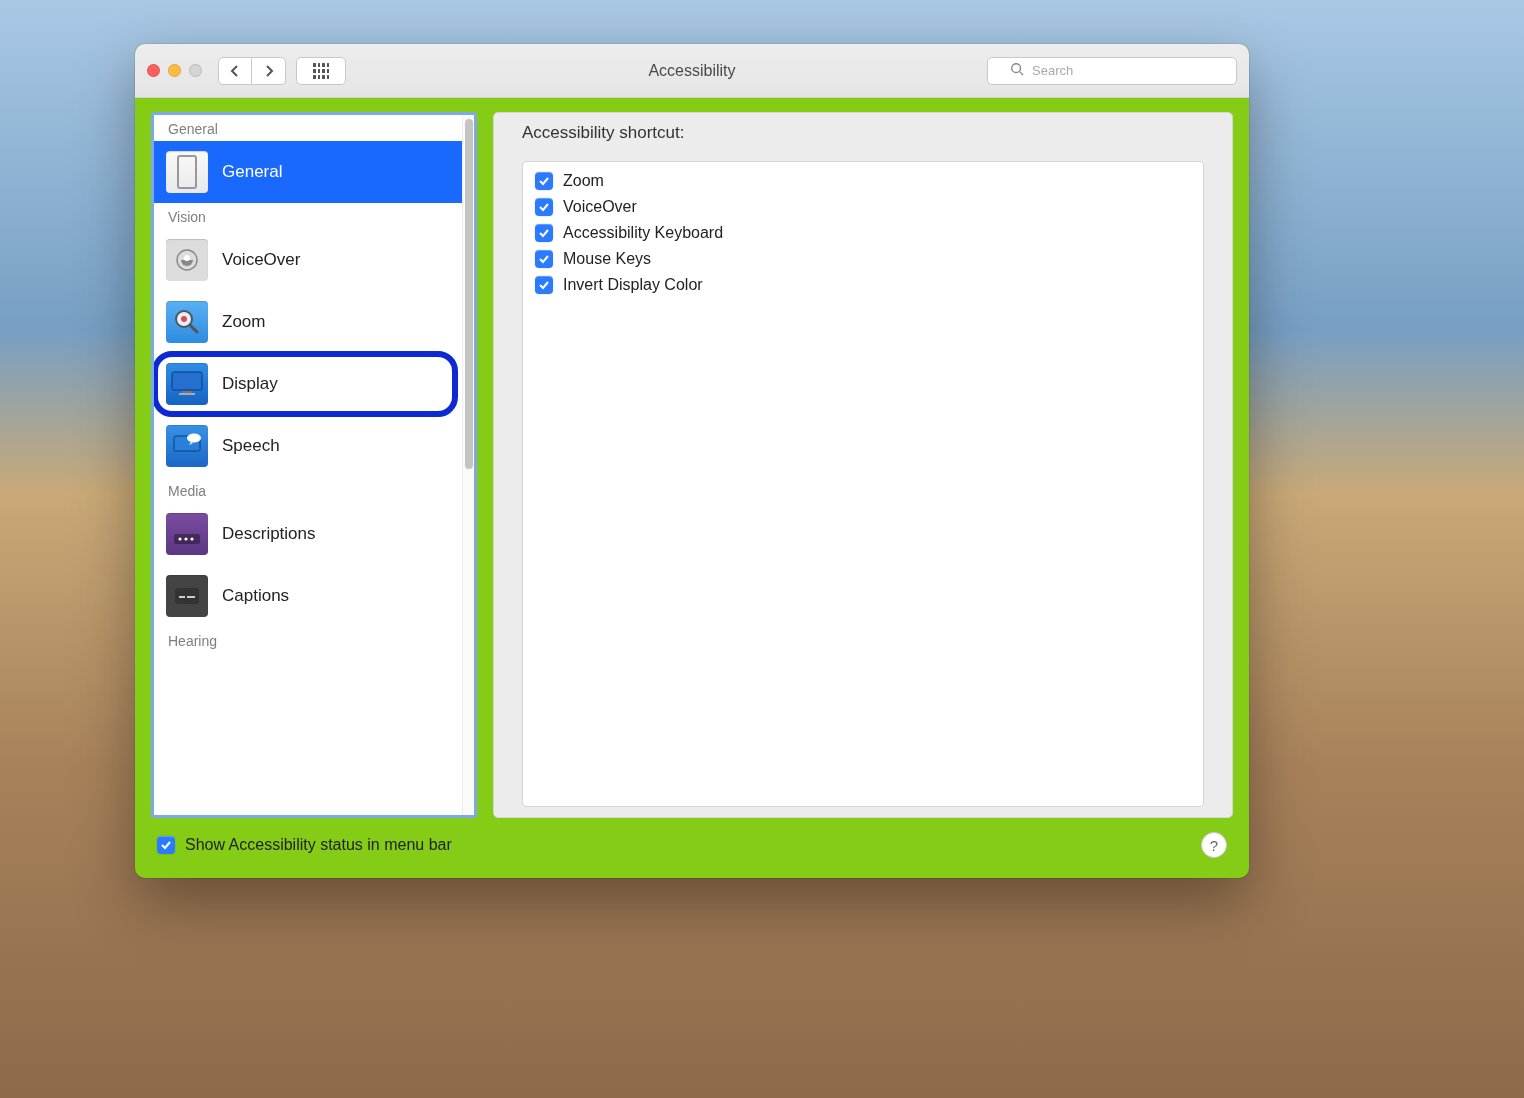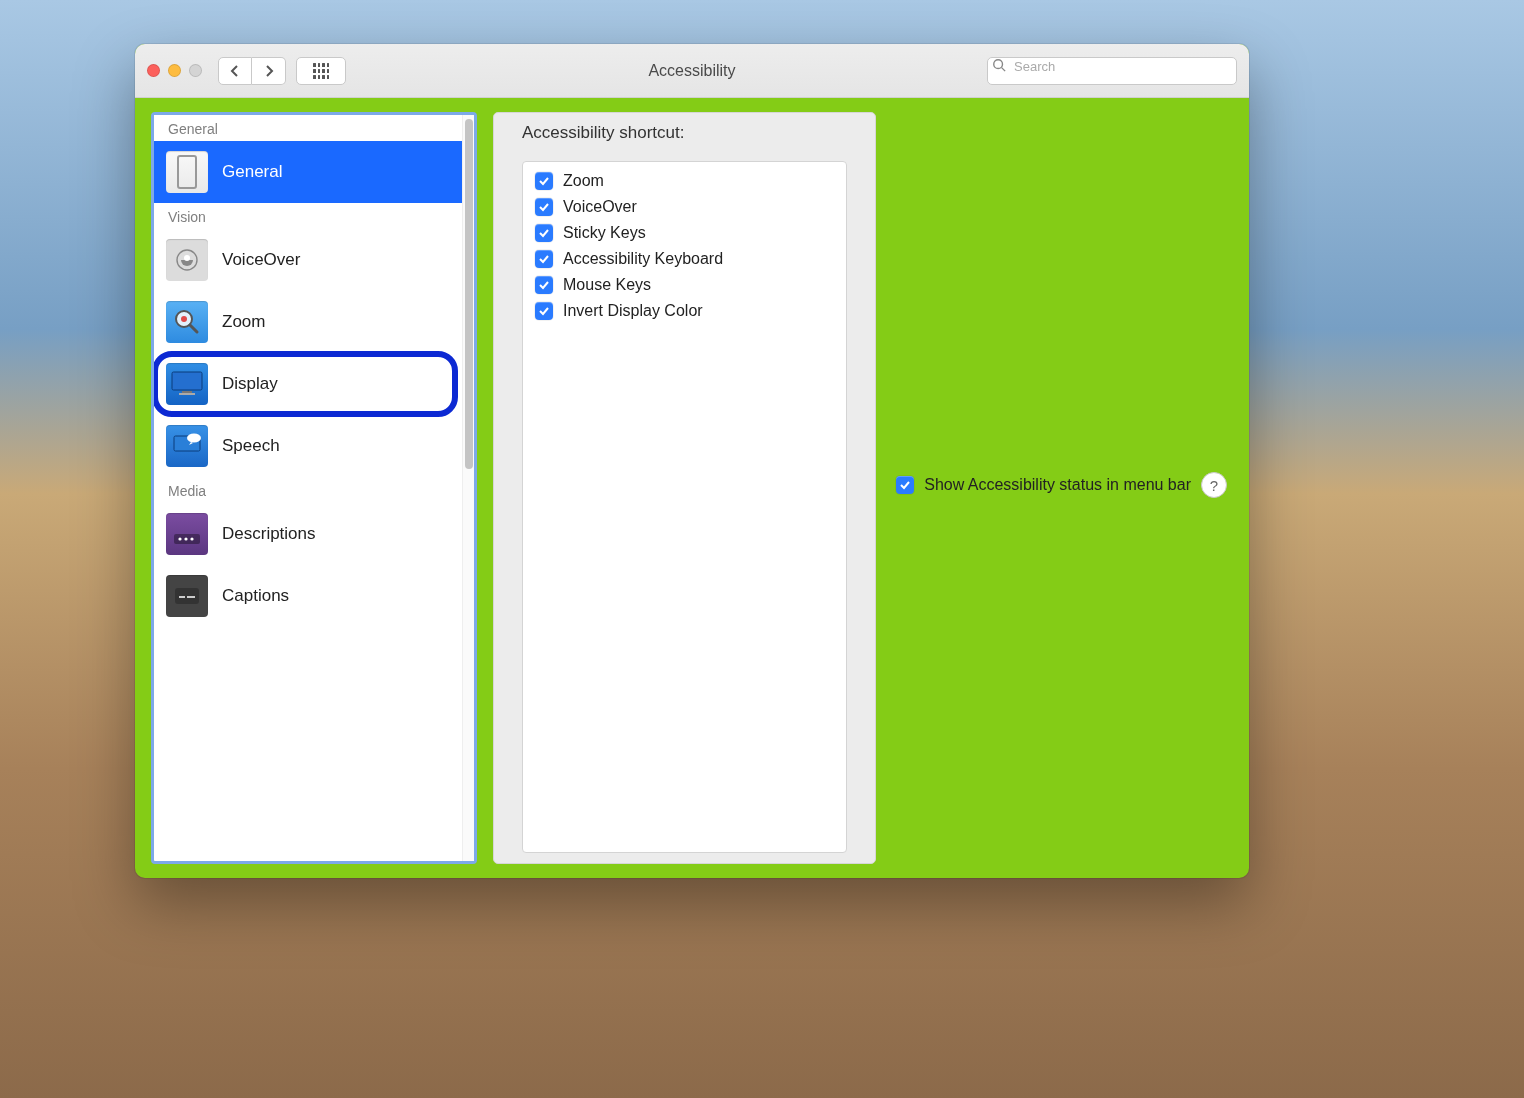--- a/index.html
+++ b/index.html
@@ -46,33 +46,33 @@
   }
   .navgroup{display:flex;}
   .navgroup .toolbar-btn:first-child{border-top-right-radius:0;border-bottom-right-radius:0;}
   .navgroup .toolbar-btn:last-child{border-top-left-radius:0;border-bottom-left-radius:0;border-left:none;}
   .title {
     position:absolute; left:0; right:0; text-align:center;
     font-weight:500; font-size:16px; color:#4a4a4a; pointer-events:none;
   }
   .search {
     margin-left:auto; width:250px; height:28px; background:#fff;
-    border:1px solid #c9c9c9; border-radius:5px; display:flex; align-items:flex-start;
-    padding:0 4px; gap:6px;
+    border:1px solid #c9c9c9; border-radius:5px; display:flex; align-items:center;
+    padding:0 22px; gap:6px;
   }
   .search input {border:none;outline:none;font-size:13px;width:100%;background:transparent;color:#333;}
   .search input::placeholder{color:#aaa;}
   .search-icon{color:#888;}
   .grid-icon {
     width:16px;height:16px;
     display:grid;grid-template-columns:repeat(4,1fr);grid-template-rows:repeat(3,1fr);gap:2px;
   }
   .grid-icon span{background:#555;border-radius:0.5px;}
 
-  .body { flex:1; padding:14px 16px; display:flex; flex-direction:row; gap:14px;}
+  .body { flex:1; padding:14px 16px; display:flex; flex-direction:column; gap:14px;}
   .main-row { flex:1; display:flex; gap:16px; min-height:0;}
 
   
   .sidebar-frame {
     border:3px solid #7da9e8; border-radius:4px; background:#fff; padding:0;
     width:326px; display:flex; position:relative;
   }
   .sidebar-list { flex:1; overflow-y:auto; padding-right:0;}
   .section-header {
     color:#7f7f7f; font-size:14px; padding:6px 14px 4px 14px;
@@ -262,20 +262,21 @@
             <div class="icon-box ic-cap">
               <svg width="30" height="20" viewBox="0 0 30 20">
                 <rect x="3" y="2" width="24" height="16" rx="3" fill="#333"></rect>
                 <rect x="7" y="10" width="6" height="2" fill="#ccc"></rect>
                 <rect x="15" y="10" width="8" height="2" fill="#ccc"></rect>
               </svg>
             </div>
             <div class="label">Captions</div>
           </div>
 
+          <div class="section-header">Hearing</div>
         </div>
         <div class="sidebar-scrollbar">
           <div class="scroll-thumb"></div>
         </div>
       </div>
 
       <div class="detail">
         <h3>Accessibility shortcut:</h3>
         <div class="shortcut-list">
           <div class="shortcut-item">
@@ -286,28 +287,20 @@
               </span>
             <span>Zoom</span>
           </div>
           <div class="shortcut-item">
             <span class="macchk">
                 <svg viewBox="0 0 12 12">
                   <polyline points="2,6 5,9 10,3" fill="none" stroke="#fff" stroke-width="2"></polyline>
                 </svg>
               </span>
             <span>VoiceOver</span>
-          </div>
-          <div class="shortcut-item">
-            <span class="macchk">
-                <svg viewBox="0 0 12 12">
-                  <polyline points="2,6 5,9 10,3" fill="none" stroke="#fff" stroke-width="2"></polyline>
-                </svg>
-              </span>
-            <span>Sticky Keys</span>
           </div>
           <div class="shortcut-item">
             <span class="macchk">
                 <svg viewBox="0 0 12 12">
                   <polyline points="2,6 5,9 10,3" fill="none" stroke="#fff" stroke-width="2"></polyline>
                 </svg>
               </span>
             <span>Accessibility Keyboard</span>
           </div>
           <div class="shortcut-item">

